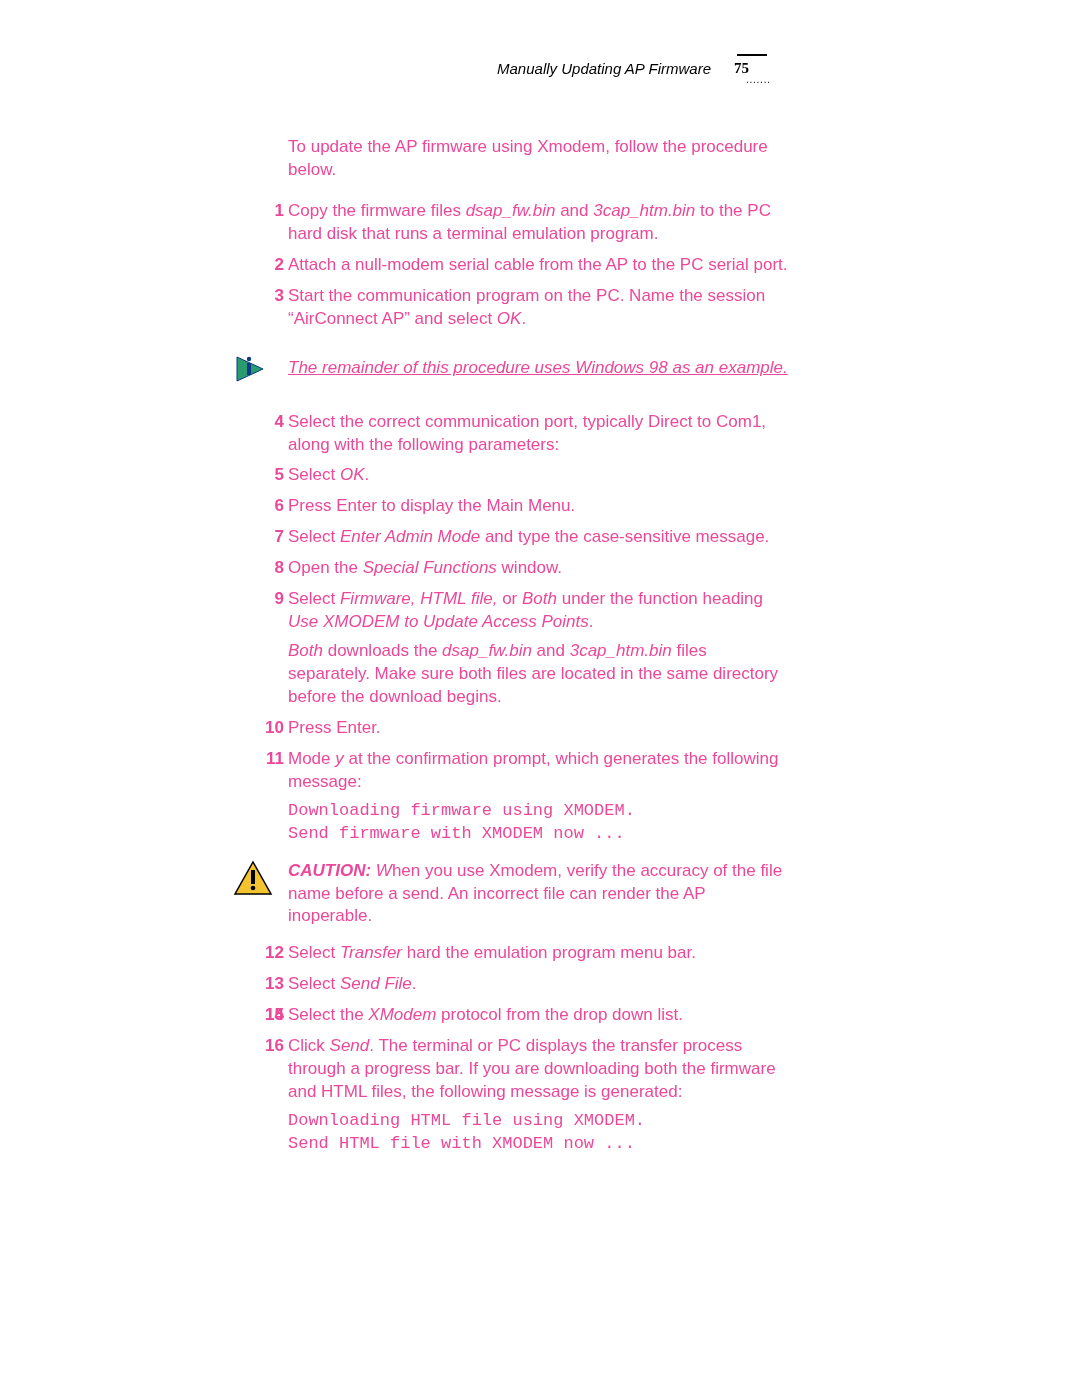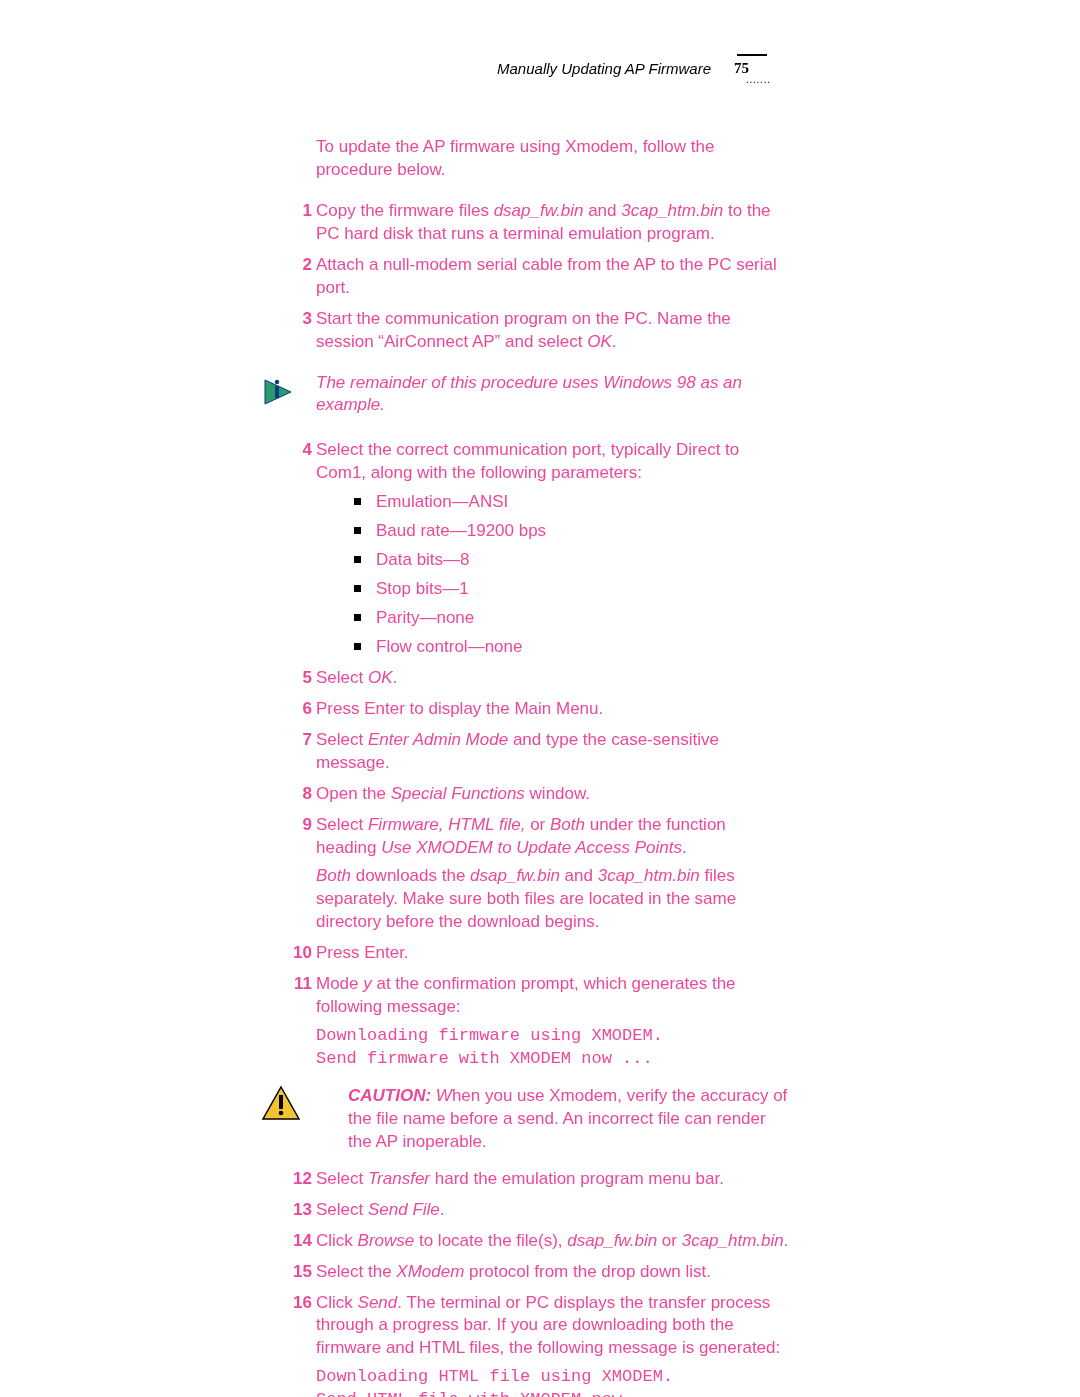--- a/index.html
+++ b/index.html
@@ -7,21 +7,21 @@
     padding: 0;
     font-family: "Arial", "Helvetica", sans-serif;
     color: #000;
     background: #fff;
   }
   .page {
     width: 884px;
     height: 1397px;
     position: relative;
     box-sizing: border-box;
-    padding: 60px 95px 60px 106px;
+    padding: 60px 95px 60px 78px;
   }
   .header {
     position: relative;
     height: 40px;
     margin-bottom: 36px;
   }
   .header-title {
     position: absolute;
     right: 78px;
     top: 0;
@@ -78,22 +78,23 @@
     top: 0;
     font-weight: bold;
     text-align: right;
     width: 20px;
   }
   .note-row {
     position: relative;
     left: -210px;
     width: calc(100% + 210px);
     display: flex;
-    align-items: flex-start;
+    align-items: center;
     margin: 18px 0 22px 0;
+    text-decoration: underline;
   }
   .note-icon-cell {
     width: 210px;
     flex: 0 0 210px;
     display: flex;
     justify-content: flex-start;
     padding-left: 155px;
     box-sizing: border-box;
   }
   .note-text {
@@ -104,21 +105,20 @@
     width: 40px;
     height: 40px;
   }
   .caution-row {
     position: relative;
     left: -210px;
     width: calc(100% + 210px);
     display: flex;
     align-items: flex-start;
     margin: 14px 0 14px 0;
-    gap: 32px;
   }
   .caution-icon-cell {
     width: 210px;
     flex: 0 0 210px;
     display: flex;
     justify-content: flex-start;
     padding-left: 155px;
     box-sizing: border-box;
   }
   .caution-text {
@@ -210,28 +210,20 @@
         </svg>
       </div>
       <div class="note-text">The remainder of this procedure uses Windows 98 as an example.</div>
     </div>
 
     <ol class="steps">
 
       <li>
         <span class="num">4</span>
         <span>Select the correct communication port, typically Direct to Com1, along with the following parameters:</span>
-        <ul class="bullets">
-          <li>Emulation—ANSI</li>
-          <li>Baud rate—19200 bps</li>
-          <li>Data bits—8</li>
-          <li>Stop bits—1</li>
-          <li>Parity—none</li>
-          <li>Flow control—none</li>
-        </ul>
       </li>
 
       <li>
         <span class="num">5</span>
         <span><span>Select </span><span class="italic">OK</span><span>.</span></span>
       </li>
 
       <li>
         <span class="num">6</span>
         <span>Press Enter to display the Main Menu.</span>
@@ -288,21 +280,20 @@
         <span><span>Select </span><span class="italic">Transfer</span><span> hard the emulation program menu bar.</span></span>
       </li>
 
       <li>
         <span class="num">13</span>
         <span><span>Select </span><span class="italic">Send File</span><span>.</span></span>
       </li>
 
       <li>
         <span class="num">14</span>
-        <span><span>Click </span><span class="italic">Browse</span><span> to locate the file(s), </span><span class="italic">dsap_fw.bin</span><span> or </span><span class="italic">3cap_htm.bin</span><span>.</span></span>
       </li>
 
       <li>
         <span class="num">15</span>
         <span><span>Select the </span><span class="italic">XModem</span><span> protocol from the drop down list.</span></span>
       </li>
 
       <li>
         <span class="num">16</span>
         <span><span>Click </span><span class="italic">Send</span><span>. The terminal or PC displays the transfer process through a progress bar. If you are downloading both the firmware and HTML files, the following message is generated:</span></span>

